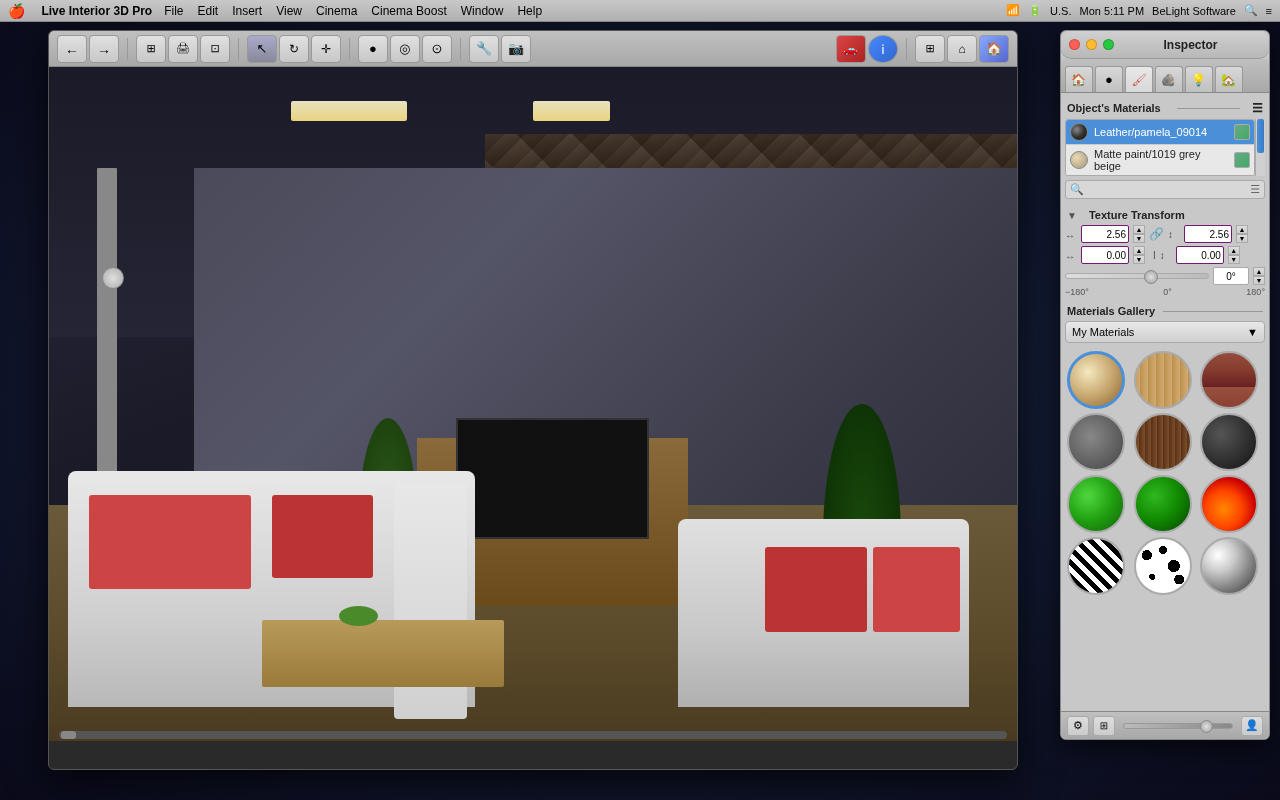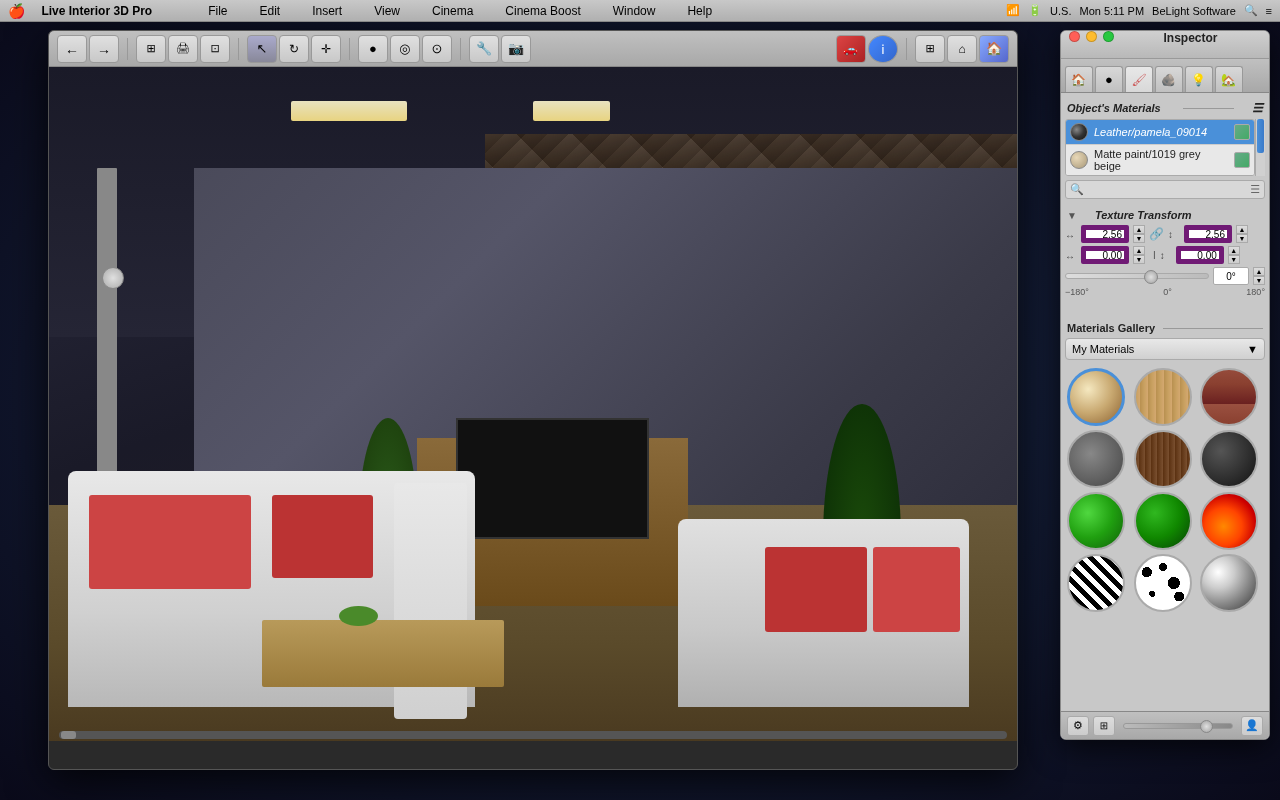--- a/index.html
+++ b/index.html
@@ -28,21 +28,21 @@
       position: absolute;
       top: 0;
       left: 0;
       z-index: 100;
     }
     .menu-bar .apple {
       font-size: 14px;
       margin-right: 4px;
     }
     .menu-bar .app-name { font-weight: 700; }
-    .menu-bar .menu-items { display: flex; gap: 32px; margin-left: 44px; }
+    .menu-bar .menu-items { display: flex; gap: 14px; }
     .menu-bar .right-side {
       margin-left: auto;
       display: flex;
       align-items: center;
       gap: 8px;
       font-size: 11px;
     }
 
     
     .main-window {
@@ -273,24 +273,25 @@
       border-radius: 6px;
       box-shadow: 0 8px 30px rgba(0,0,0,0.7);
       border: 1px solid #888;
       overflow: hidden;
     }
 
     .inspector-titlebar {
       height: 28px;
       background: linear-gradient(to bottom, #d0d0d0, #b8b8b8);
       display: flex;
-      align-items: flex-start;
+      align-items: center;
       padding: 0 8px;
       gap: 6px;
       border-bottom: 1px solid #999;
+      border-radius: 10px;
     }
     .inspector-title {
       flex: 1;
       text-align: center;
       font-size: 12px;
       font-weight: 600;
       color: #222;
     }
     .inspector-tl {
       width: 11px; height: 11px;
@@ -338,22 +339,21 @@
     }
 
     
     .section-header {
       display: flex;
       align-items: center;
       font-size: 11px;
       font-weight: 700;
       color: #222;
       padding: 4px 2px 4px 2px;
-      gap: 18px;
-      font-style: italic;
+      gap: 12px;
     }
     .section-divider {
       flex: 1;
       height: 1px;
       background: #999;
       margin-left: 4px;
     }
 
     .materials-list {
       background: #e8e8e8;
@@ -369,21 +369,20 @@
       gap: 6px;
       border-bottom: 1px solid #ccc;
       cursor: pointer;
       background: #e8e8e8;
       font-size: 11px;
       color: #222;
     }
     .material-item:first-child {
       background: #4a90d9;
       color: white;
-      font-style: italic;
     }
     .material-item:last-child { border-bottom: none; }
     .material-swatch {
       width: 18px;
       height: 18px;
       border-radius: 50%;
       border: 1px solid #888;
       flex-shrink: 0;
     }
     .material-icon {
@@ -426,21 +425,21 @@
       display: flex;
       align-items: center;
       gap: 4px;
       margin-bottom: 3px;
     }
     .texture-label { font-size: 10px; color: #444; width: 12px; }
     .texture-input {
       width: 48px;
       height: 18px;
       background: white;
-      border: 5px solid #701a75;
+      border: 1px solid #701a75;
       border-radius: 2px;
       font-size: 10px;
       text-align: right;
       padding-right: 2px;
       padding-left: 2px;
     }
     .input-stepper {
       display: flex;
       flex-direction: column;
       width: 12px;
@@ -494,21 +493,21 @@
       border: 1px solid #aaa;
       border-radius: 2px;
       font-size: 10px;
       text-align: center;
     }
     .rotation-labels {
       display: flex;
       justify-content: space-between;
       font-size: 9px;
       color: #555;
-      margin-bottom: 21px;
+      margin-bottom: 4px;
     }
 
     
     .gallery-section { }
     .gallery-header {
       display: flex;
       align-items: center;
       font-size: 11px;
       font-weight: 700;
       color: #222;

